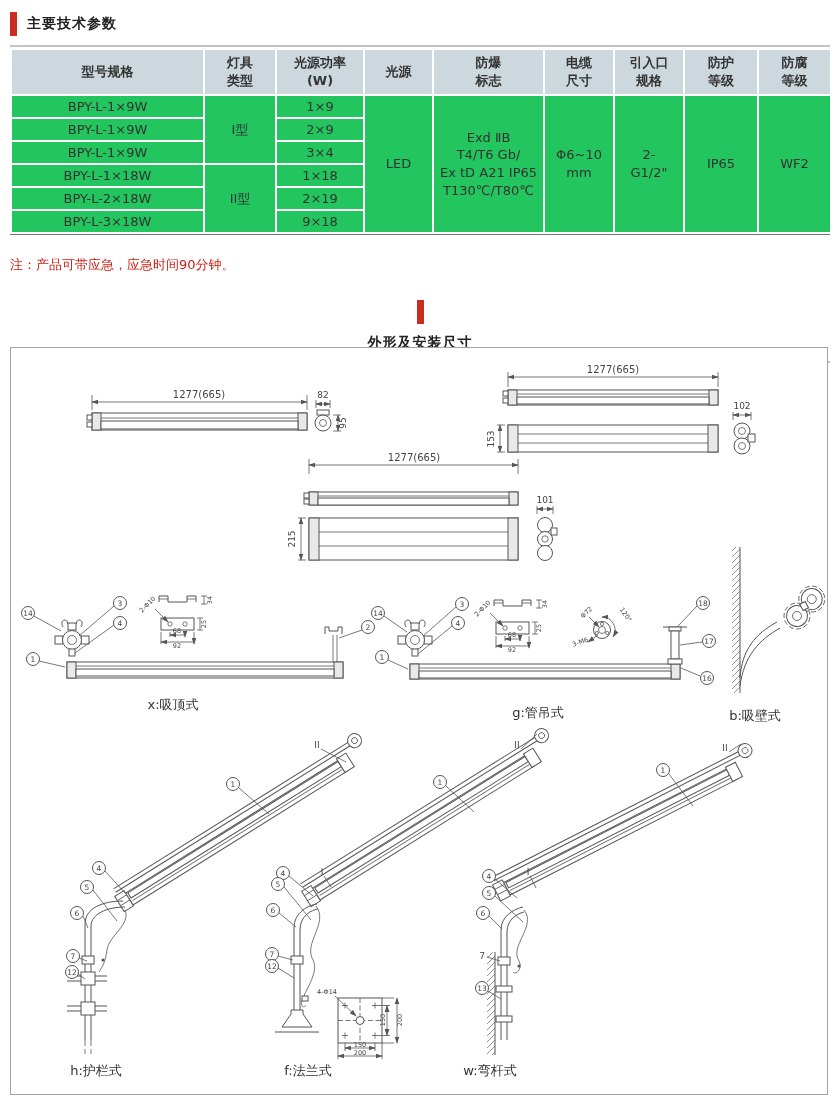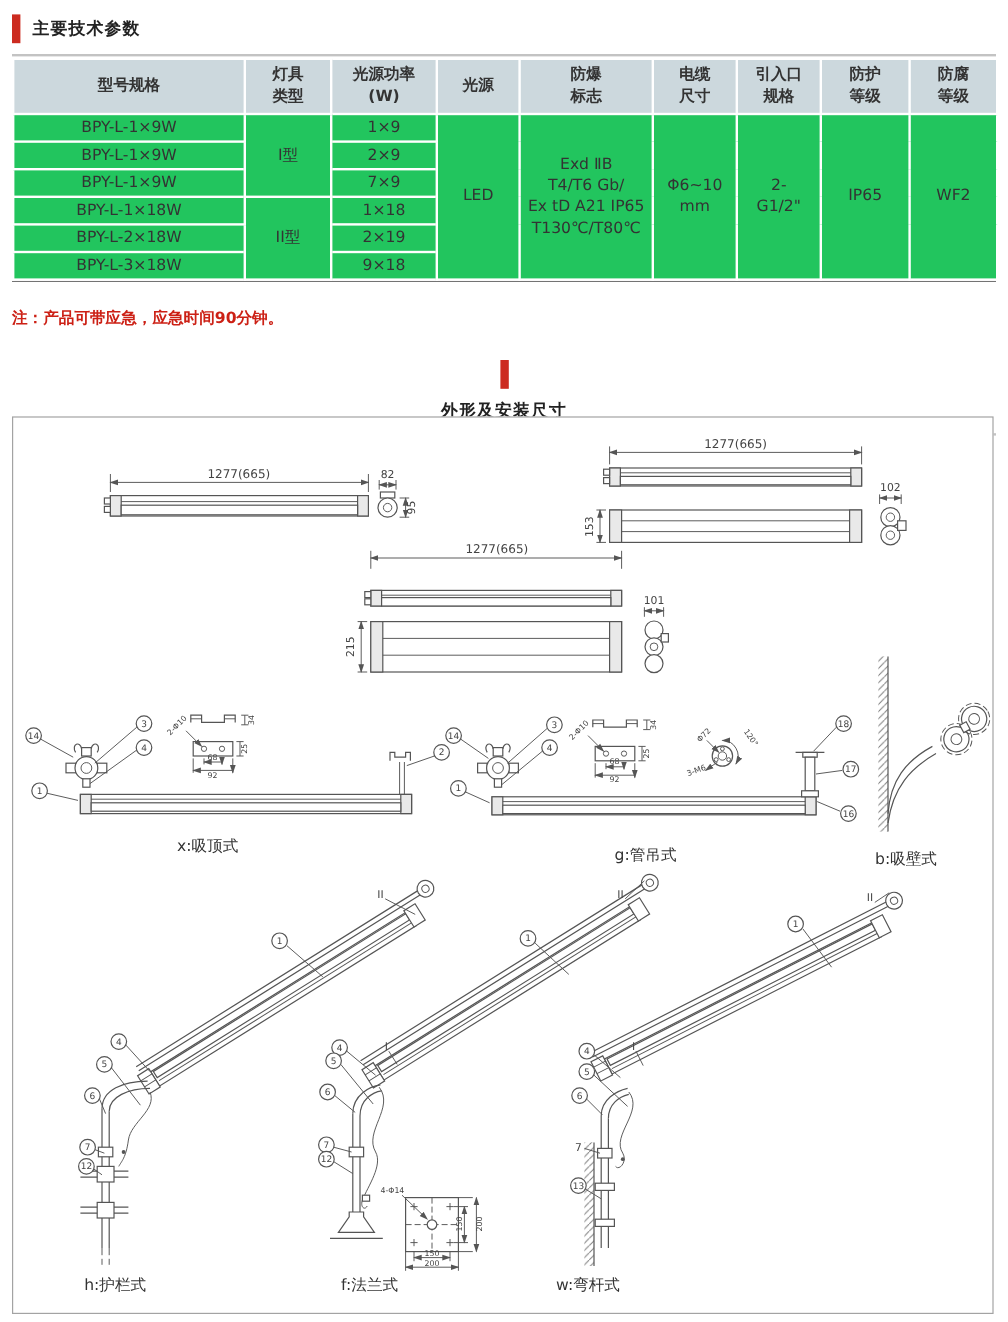--- a/index.html
+++ b/index.html
@@ -8,21 +8,21 @@
   .sec{position:absolute;left:10px;width:820px;display:flex;align-items:center;gap:10px;
        border-bottom:2px solid #c3c3c3;padding-bottom:9px;}
   .sec .bar{width:7px;height:24px;background:#cc2b20;display:inline-block;}
   .sec h2{margin:0;font-size:14px;font-weight:bold;color:#222;letter-spacing:1px;}
   .tblwrap{position:absolute;left:10px;top:48px;width:820px;border-bottom:1px solid #737373;}
   table.tech{border-collapse:collapse;table-layout:fixed;width:820px;}
   table.tech th,table.tech td{border:2px solid #fff;text-align:center;vertical-align:middle;
        font-size:13px;white-space:pre-line;line-height:1.35;padding:0;}
   table.tech th{background:#ccd8dd;height:44px;font-weight:bold;color:#333;}
   table.tech td{background:#22c55e;height:21px;color:#333;}
-  .note{position:absolute;left:10px;top:256px;margin:0;color:#cc2015;font-size:13px;font-weight:bold;}
+  .note{position:absolute;left:10px;top:256px;margin:0;color:#cc2015;font-size:13px;font-weight:normal;}
   .drawbox{position:absolute;left:10px;top:347px;width:816px;height:746px;border:1px solid #a3a3a3;background:#fff;}
   svg .ln{stroke:#555;fill:none;stroke-width:1;}
   svg .ln2{stroke:#555;fill:none;stroke-width:0.8;}
   svg .fw{fill:#fff;stroke:#555;stroke-width:1;}
   svg .fg{fill:#e9e9e9;stroke:#555;stroke-width:1;}
   svg text{fill:#444;}
   svg .dim{font-size:10px;text-anchor:middle;}
   svg .dimM{font-size:9px;text-anchor:middle;}
   svg .dimS{font-size:6.5px;text-anchor:middle;}
   svg .lbl{font-size:13px;text-anchor:middle;fill:#333;}
@@ -89,21 +89,21 @@
 G1/2"</td>
         <td rowspan="6">IP65</td>
         <td rowspan="6">WF2</td>
       </tr>
       <tr>
         <td>BPY-L-1×9W</td>
         <td>2×9</td>
       </tr>
       <tr>
         <td>BPY-L-1×9W</td>
-        <td>7×9</td>
+        <td>3×4</td>
       </tr>
       <tr>
         <td>BPY-L-1×18W</td>
         <td rowspan="3">II型</td>
         <td>1×18</td>
       </tr>
       <tr>
         <td>BPY-L-2×18W</td>
         <td>2×19</td>
       </tr>

